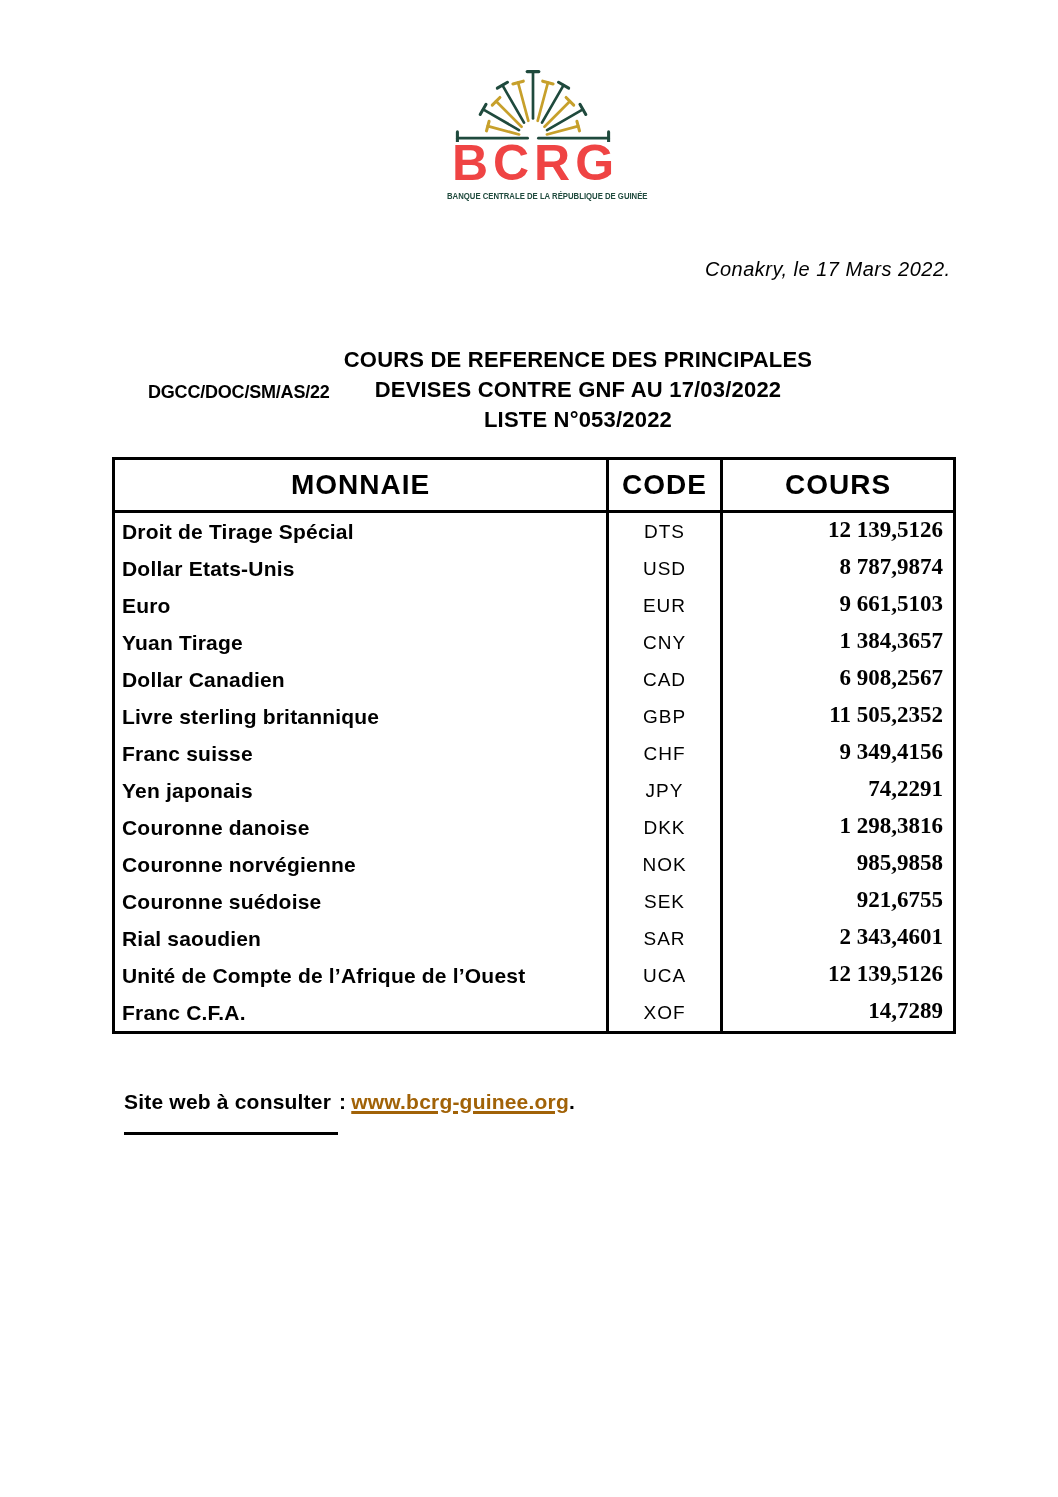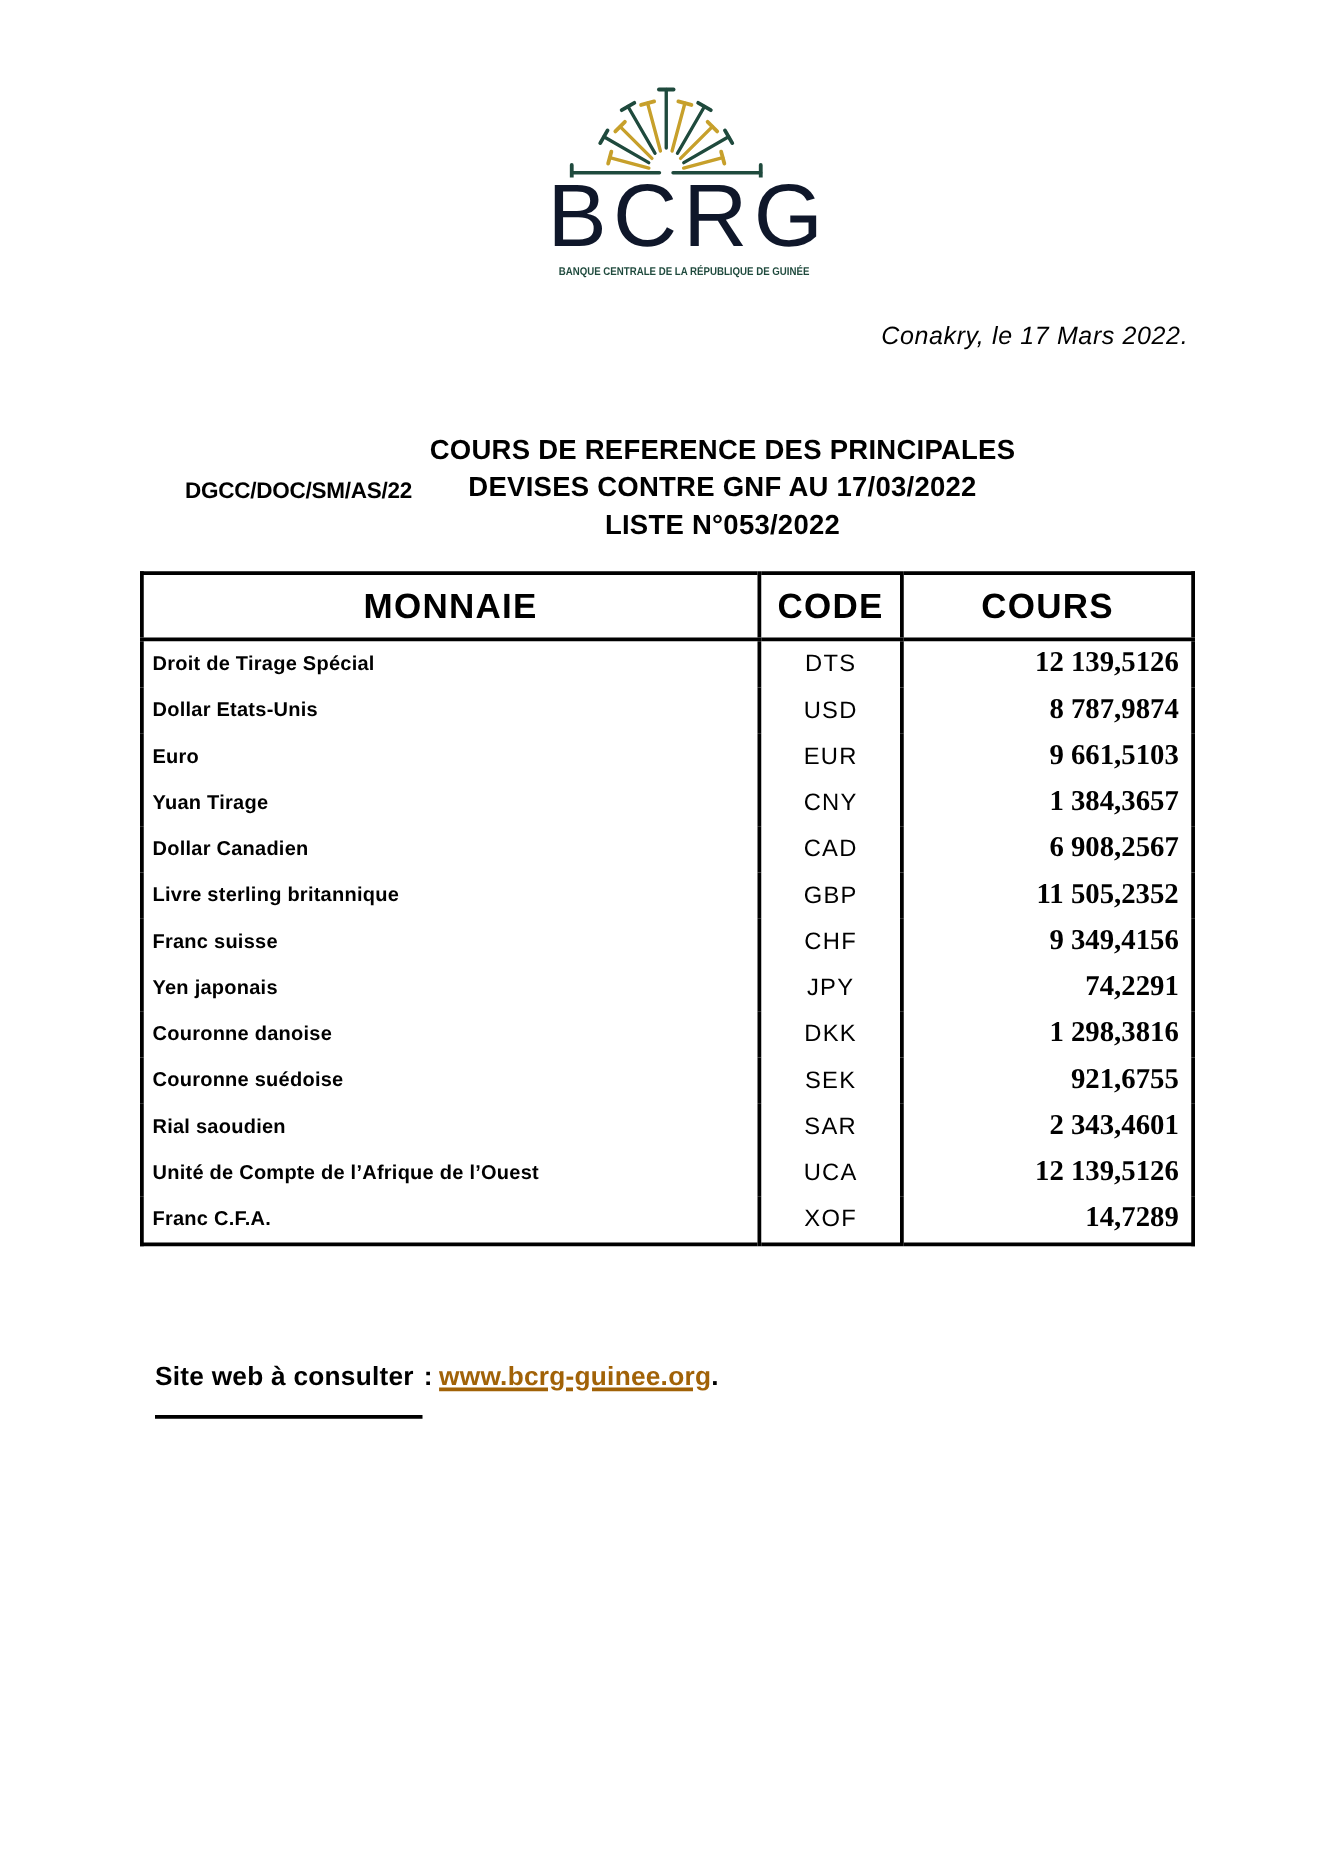--- a/index.html
+++ b/index.html
@@ -13,21 +13,21 @@
     overflow:hidden;
   }
 
   
   .logo{position:absolute;left:433px;top:66px;width:200px;text-align:center;}
   .logo svg{display:block;margin:0 auto;}
   .ray-green{stroke:#1f4a3d;}
   .ray-gold{stroke:#c7a02b;}
   .logo-acronym{
     margin-top:-4px;
-    font-size:71px;font-weight:normal;color:#0f172a;
+    font-size:50px;font-weight:bold;color:#ef4444;
     letter-spacing:5px;line-height:1.0;
     text-indent:5px;
   }
   .logo-subtitle{
     margin-top:3px;
     font-size:9px;font-weight:bold;color:#1f4a3d;
     letter-spacing:0px;white-space:nowrap;
     transform:scaleX(0.86);transform-origin:center;
   }
 
@@ -57,21 +57,21 @@
   .rates-table col.c-code{width:114px;}
   .rates-table col.c-cours{width:233px;}
   .rates-table th{
     height:48px;vertical-align:middle;text-align:center;
     font-size:28px;font-weight:bold;letter-spacing:1px;
   }
   .rates-table thead th{border-bottom:3px solid #000;}
   .rates-table td{height:35px;vertical-align:middle;overflow:hidden;white-space:nowrap;}
   .rates-table .col-code,.rates-table .col-cours{border-left:3px solid #000;}
   td.cell-monnaie{
-    padding-left:7px;font-size:16px;font-weight:bold;letter-spacing:0.2px;
+    padding-left:7px;font-size:21px;font-weight:bold;letter-spacing:0.2px;
   }
   td.cell-code{
     text-align:center;font-size:19px;font-weight:normal;letter-spacing:1px;
   }
   td.cell-cours{
     text-align:right;padding-right:10px;
     font-family:Liberation Serif, serif;
     font-size:23px;font-weight:bold;
   }
   td.cell-cours span{position:relative;top:-2px;}
@@ -225,20 +225,25 @@
         <td class="cell-monnaie">Yen japonais</td>
         <td class="cell-code col-code">JPY</td>
         <td class="cell-cours col-cours"><span>74,2291</span></td>
       </tr>
       <tr>
         <td class="cell-monnaie">Couronne danoise</td>
         <td class="cell-code col-code">DKK</td>
         <td class="cell-cours col-cours"><span>1 298,3816</span></td>
       </tr>
       <tr>
+        <td class="cell-monnaie">Couronne norvégienne</td>
+        <td class="cell-code col-code">NOK</td>
+        <td class="cell-cours col-cours"><span>985,9858</span></td>
+      </tr>
+      <tr>
         <td class="cell-monnaie">Couronne suédoise</td>
         <td class="cell-code col-code">SEK</td>
         <td class="cell-cours col-cours"><span>921,6755</span></td>
       </tr>
       <tr>
         <td class="cell-monnaie">Rial saoudien</td>
         <td class="cell-code col-code">SAR</td>
         <td class="cell-cours col-cours"><span>2 343,4601</span></td>
       </tr>
       <tr>

